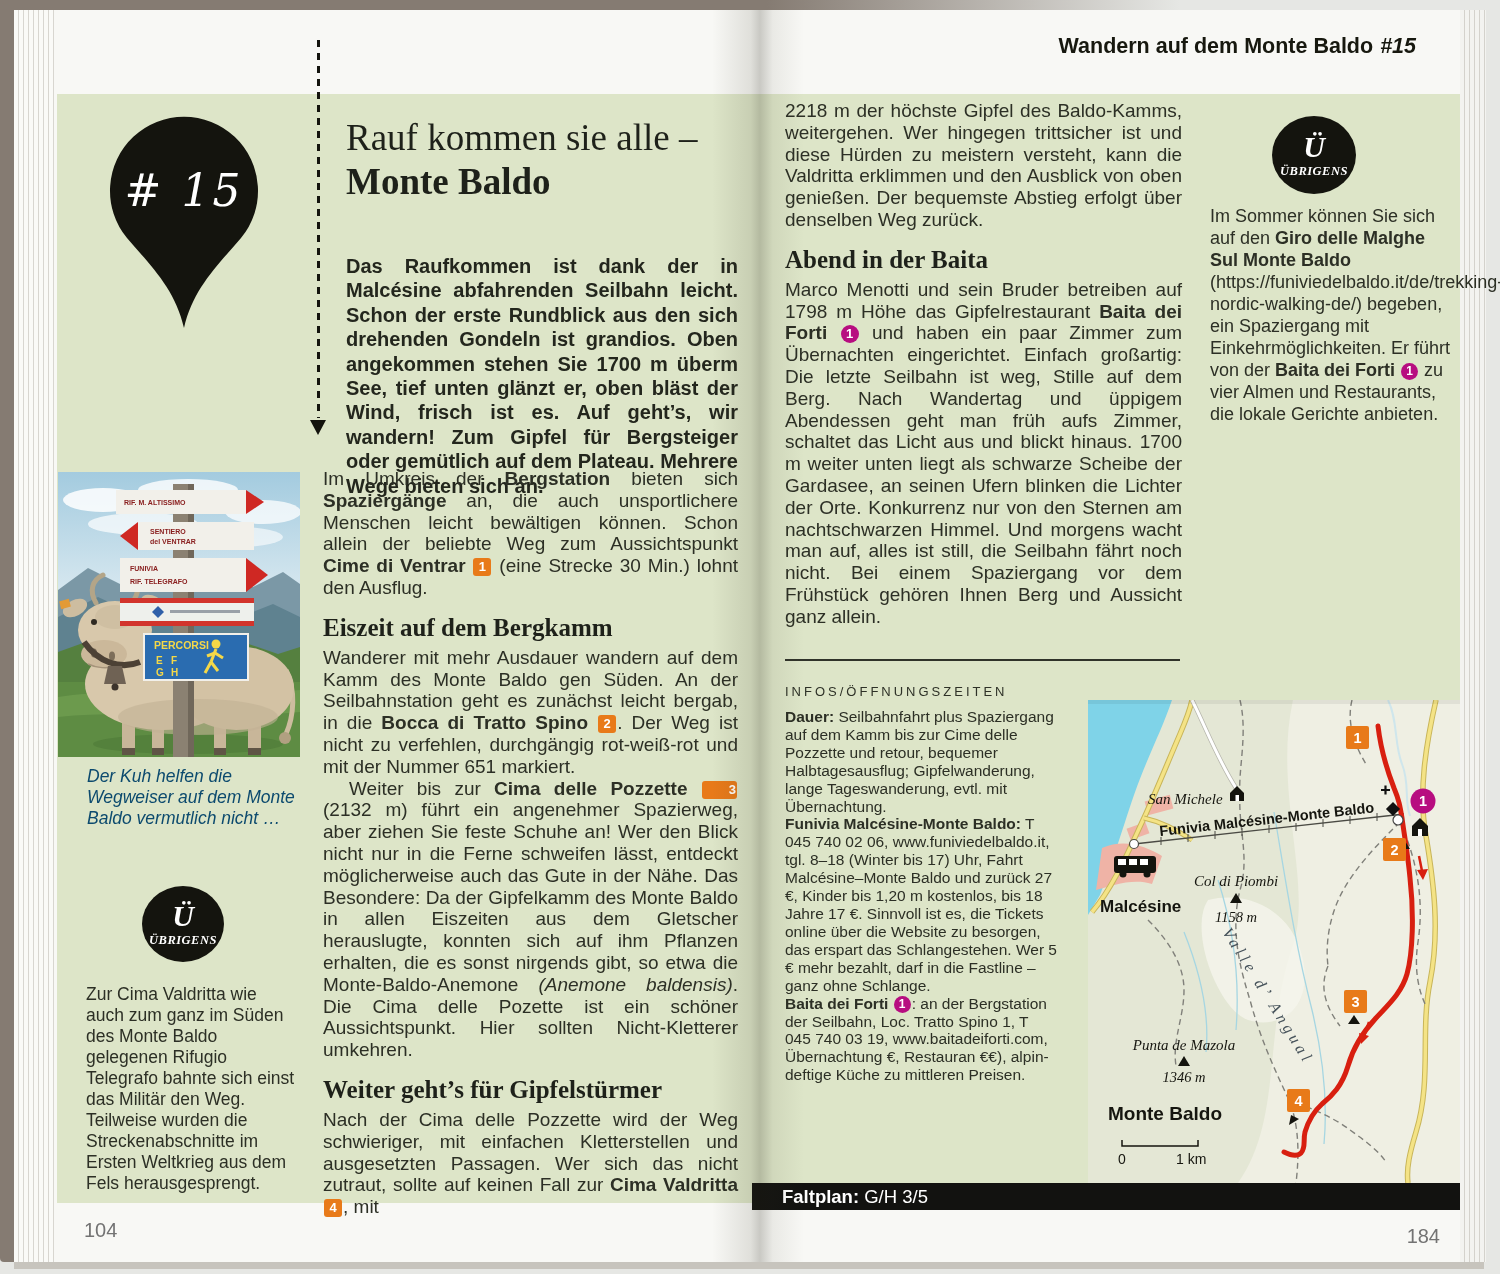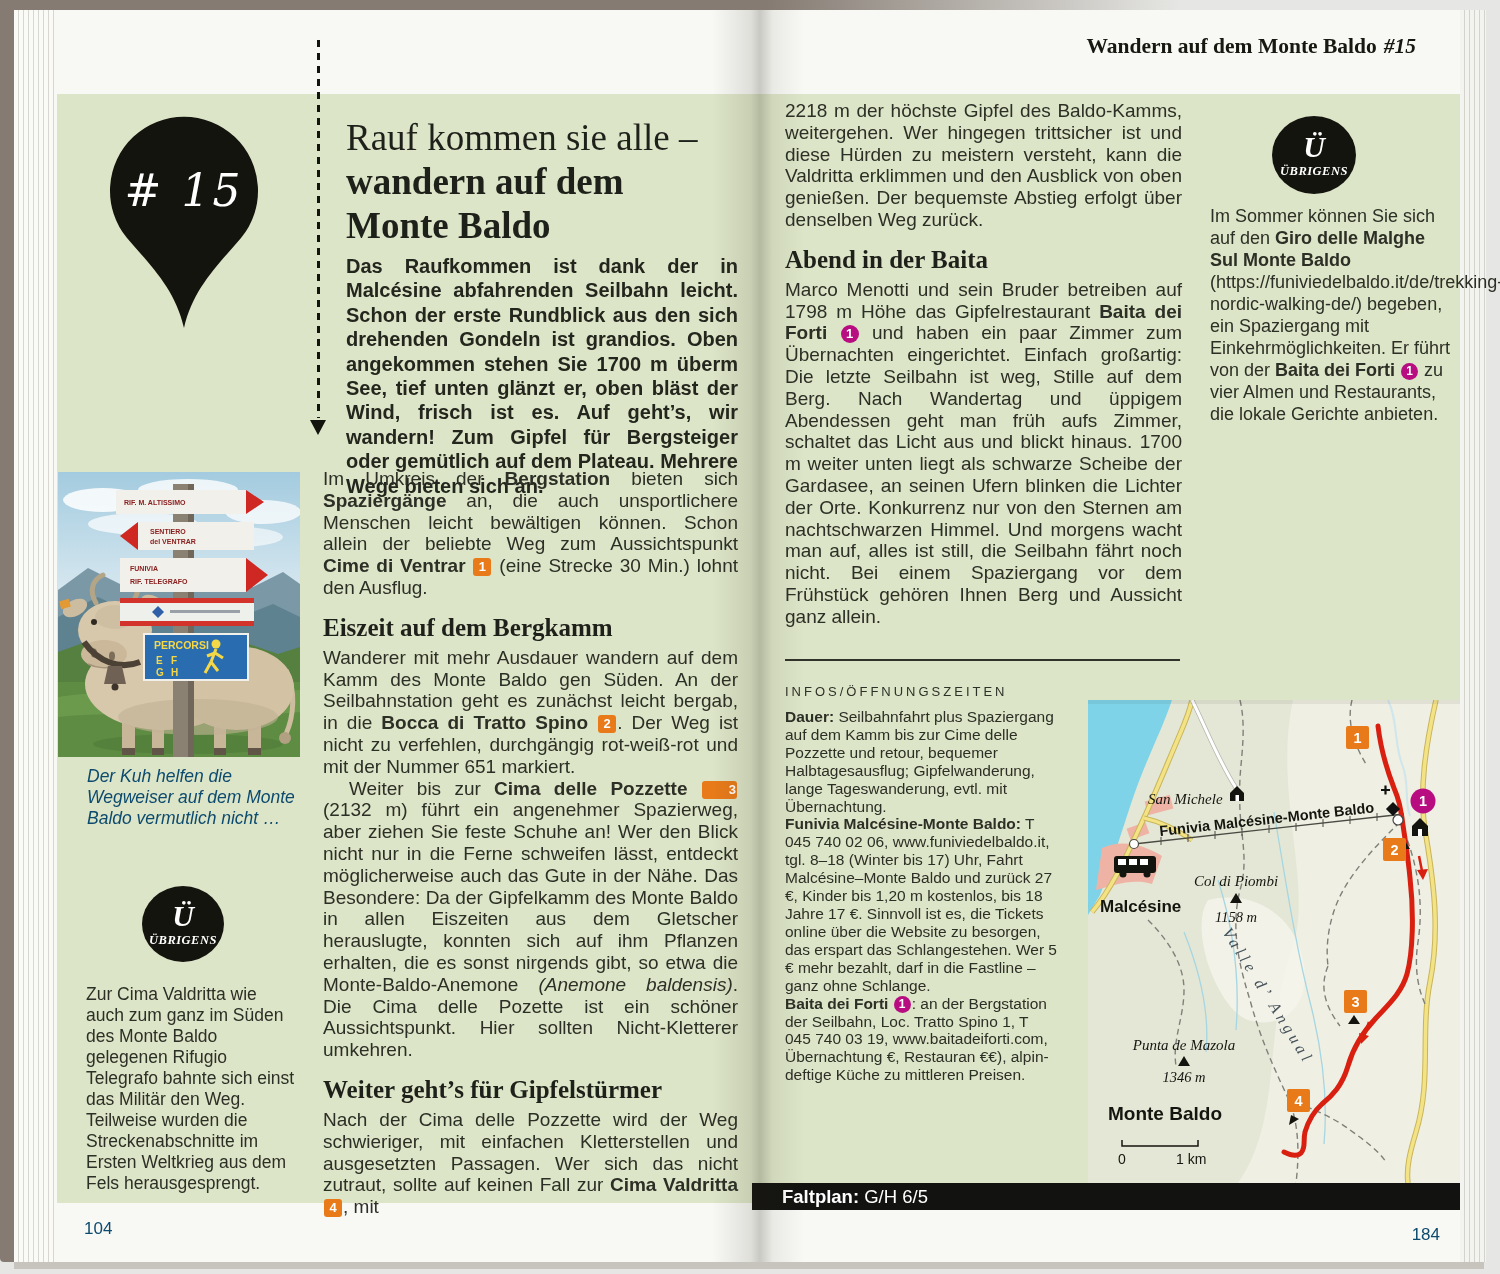--- a/index.html
+++ b/index.html
@@ -37,26 +37,26 @@
   .body-col h2{font-family:Liberation Serif, serif;font-size:25px;line-height:28px;color:var(--ink-dark);margin:15px 0 5px;text-align:left;}
   .indent{text-indent:26px;}
   .photo{position:absolute;left:58px;top:472px;width:242px;height:285px;}
   .caption{position:absolute;left:87px;top:766px;width:212px;font-style:italic;font-size:17.5px;line-height:21px;color:#0c4a6e;}
   .circ{position:absolute;background:var(--black);border-radius:50%;color:#fff;display:flex;flex-direction:column;align-items:center;justify-content:center;}
   .circ-left{left:142px;top:886px;width:82px;height:76px;}
   .circ-right{left:1272px;top:116px;width:84px;height:78px;}
   .circ .u{font-family:"Liberation Serif",serif;font-style:italic;font-weight:700;font-size:30px;line-height:1;}
   .circ .lbl{font-family:"Liberation Serif",serif;font-style:italic;font-weight:700;font-size:12.5px;letter-spacing:.5px;margin-top:2px;}
   .aside-left{position:absolute;left:86px;top:984px;width:210px;font-size:17.5px;line-height:21px;}
-  .pagenum{position:absolute;font-size:17px;color:#0c4a6e;}
+  .pagenum{position:absolute;font-size:20px;color:#737373;}
   .pn-left{left:84px;top:1219px;}
   .pn-right{left:1380px;top:1225px;width:60px;text-align:right;}
 
   
-  .rp-header{position:absolute;left:900px;top:34px;width:516px;text-align:right;font-family:Liberation Serif, serif;font-weight:700;font-size:21.5px;color:#17180f;}
+  .rp-header{position:absolute;left:900px;top:34px;width:516px;text-align:right;font-family:Liberation Sans, sans-serif;font-weight:700;font-size:21.5px;color:#17180f;}
   .rp-header .hnum{font-style:italic;margin-left:7px;}
   .rp-col{position:absolute;left:785px;top:100px;width:397px;font-size:19px;line-height:21.8px;text-align:justify;hyphens:auto;}
   .rp-col p{margin:0;}
   .rp-col h2{font-family:"Liberation Serif",serif;font-size:25px;line-height:28px;color:var(--ink-dark);margin:15px 0 5px;text-align:left;}
   .divider{position:absolute;left:785px;top:659px;width:395px;height:2px;background:#30332a;}
   .infos-label{position:absolute;left:785px;top:684px;font-size:13px;letter-spacing:3px;color:#2e3127;}
   .infos{position:absolute;left:785px;top:708px;width:272px;height:472px;overflow:hidden;font-size:15.5px;line-height:17.9px;}
   .infos p{margin:0;}
   .aside-right{position:absolute;left:1210px;top:205px;width:242px;font-size:18px;line-height:22px;}
   .map{position:absolute;left:1088px;top:700px;width:372px;height:483px;}
@@ -98,21 +98,20 @@
   <div class="dash-line"></div>
   <div class="dash-arrow"></div>
 
   <svg class="pin" viewBox="0 0 158 220">
     <path d="M79,218 C70,178 44,154 22,128 A74,74 0 1 1 136,128 C114,154 88,178 79,218 Z" fill="#14140e"></path>
     <text x="79" y="96" text-anchor="middle"># 15</text>
   </svg>
 
   <div class="title">
     <div>Rauf kommen sie alle –</div>
-    <div class="t-bold">wandern auf dem</div>
     <div class="t-bold">Monte Baldo</div>
   </div>
 
   <div class="intro">Das Raufkommen ist dank der in Malcésine abfahrenden Seilbahn leicht. Schon der erste Rundblick aus den sich drehenden Gondeln ist grandios. Oben angekommen stehen Sie 1700 m überm See, tief unten glänzt er, oben bläst der Wind, frisch ist es. Auf geht’s, wir wandern! Zum Gipfel für Bergsteiger oder gemütlich auf dem Plateau. Mehrere Wege bieten sich an.</div>
 
   <div class="body-col">
     <p><span>Im Umkreis der </span><span class="bd">Bergstation</span><span> bieten sich </span><span class="bd">Spaziergänge</span><span> an, die auch unsportlichere Menschen leicht bewältigen können. Schon allein der beliebte Weg zum Aussichtspunkt </span><span class="bd">Cime di Ventrar</span><span> </span><span class="badge orange">1</span><span> (eine Strecke 30 Min.) lohnt den Ausflug.</span></p>
     <h2>Eiszeit auf dem Bergkamm</h2>
     <p><span>Wanderer mit mehr Ausdauer wandern auf dem Kamm des Monte Baldo gen Süden. An der Seilbahnstation geht es zunächst leicht bergab, in die </span><span class="bd">Bocca di Tratto Spino</span><span> </span><span class="badge orange">2</span><span>. Der Weg ist nicht zu verfehlen, durchgängig rot-weiß-rot und mit der Nummer 651 markiert.</span></p>
     <p class="indent"><span>Weiter bis zur </span><span class="bd">Cima delle Pozzette</span><span> </span><span class="badge orange">3</span><span> (2132 m) führt ein angenehmer Spazierweg, aber ziehen Sie feste Schuhe an! Wer den Blick nicht nur in die Ferne schweifen lässt, entdeckt möglicherweise auch das Gute in der Nähe. Das Besondere: Da der Gipfelkamm des Monte Baldo in allen Eiszeiten aus dem Gletscher herauslugte, konnten sich auf ihm Pflanzen erhalten, die es sonst nirgends gibt, so etwa die Monte-Baldo-Anemone </span><span class="it">(Anemone baldensis)</span><span>. Die Cima delle Pozette ist ein schöner Aussichtspunkt. Hier sollten Nicht-Kletterer umkehren.</span></p>
@@ -354,17 +353,17 @@
       <text x="20" y="420" class="m-town2">Monte Baldo</text>
     </g>
     <g>
       <path d="M34,440 V446 H110 V440" fill="none" stroke="#14140e" stroke-width="1.5"></path>
       <text x="30" y="464" class="m-scale">0</text>
       <text x="88" y="464" class="m-scale">1 km</text>
     </g>
     <rect width="372" height="4" fill="rgba(0,0,0,.06)"></rect>
   </svg>
 
-  <div class="faltplan-bar"><span class="bd">Faltplan:</span><span> G/H 6/5</span></div>
+  <div class="faltplan-bar"><span class="bd">Faltplan:</span><span> G/H 3/5</span></div>
   <div class="pagenum pn-right">184</div>
 
   <div class="gutter"></div>
 </div>
 
 </body></html>

